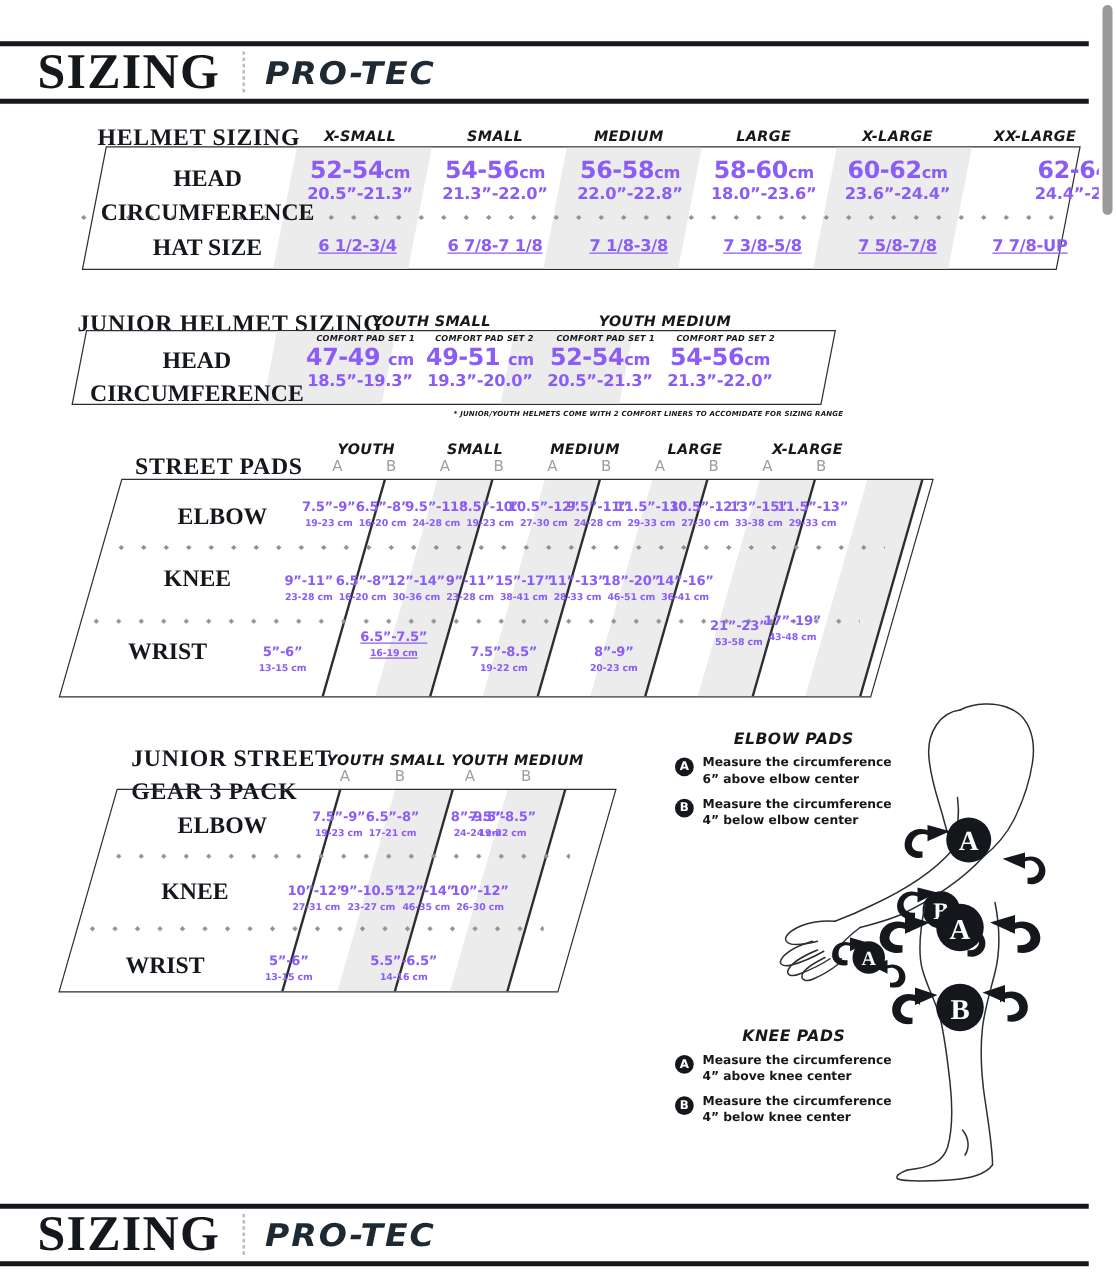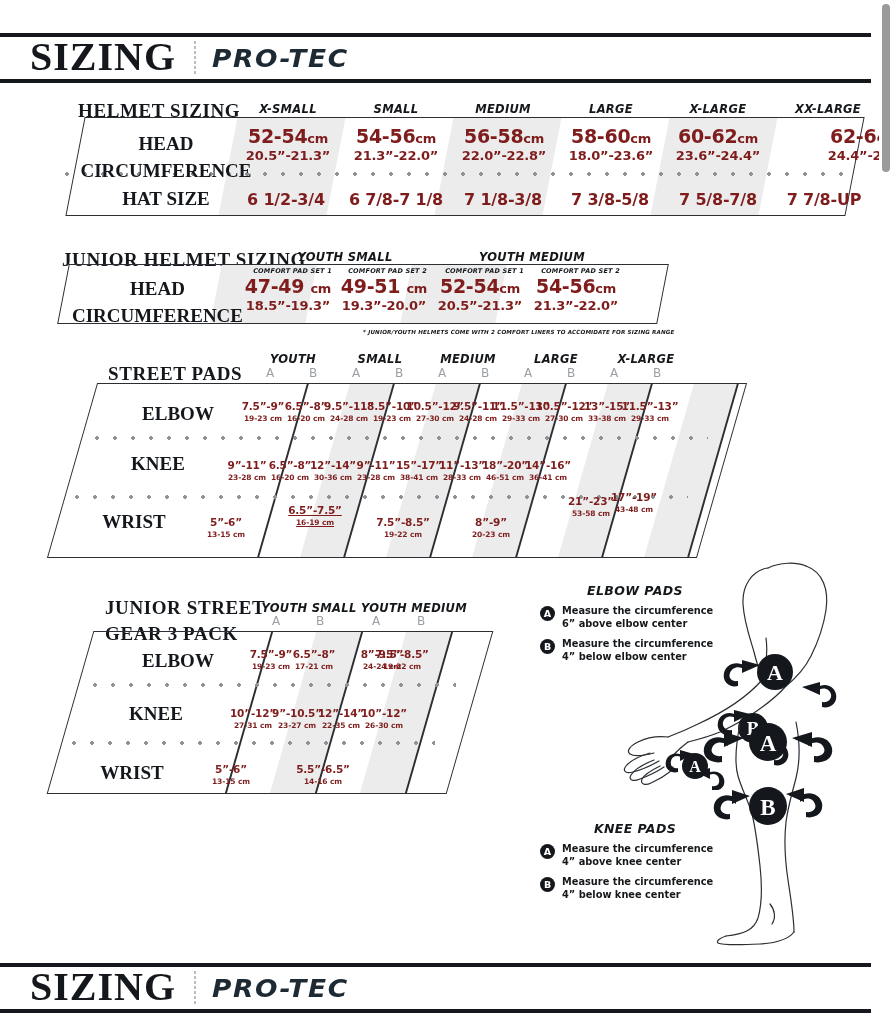--- a/index.html
+++ b/index.html
@@ -110,28 +110,28 @@
   }
   .rowlabel {
     position:absolute;
     font-family:"Liberation Serif", serif;
     font-weight:700; color:#14181c;
     text-align:center; white-space:nowrap;
   }
   .cell {
     position:absolute; text-align:center;
     font-family:"DejaVu Sans", sans-serif;
-    color:#7f1d1d;
+    color:#8b5cf6;
   }
   .cell .big {
     display:block; font-weight:700; font-size:19px; letter-spacing:-0.3px; line-height:1.05;
   }
   .cell .big .u { font-size:13px; font-weight:700; }
   .cell .sub { display:block; font-weight:700; font-size:13px; line-height:1.35; letter-spacing:-0.2px; }
-  .cell .hat { display:block; font-weight:700; font-size:16px; letter-spacing:-0.2px; }
+  .cell .hat { display:block; font-weight:700; font-size:13px; letter-spacing:-0.2px;text-decoration:underline; }
   .cell .in { display:block; font-weight:700; font-size:10.5px; line-height:1.2; letter-spacing:-0.2px; }
   .cell .cm { display:block; font-weight:700; font-size:7.5px; line-height:1.5; letter-spacing:-0.1px; }
 
   .footnote {
     position:absolute;
     font-family:"DejaVu Sans", sans-serif;
     font-style:italic; font-weight:700;
     font-size:5.6px; letter-spacing:0.15px;
     color:#15181b; white-space:nowrap; text-align:right;
   }
@@ -475,21 +475,21 @@
     <div class="cell" style="left:224px; top:707px; width:58px;">
         <span class="in">10”-12”</span>
         <span class="cm">27-31 cm</span>
       </div>
     <div class="cell" style="left:267px; top:707px; width:60px;">
         <span class="in">9”-10.5”</span>
         <span class="cm">23-27 cm</span>
       </div>
     <div class="cell" style="left:312px; top:707px; width:58px;">
         <span class="in">12”-14”</span>
-        <span class="cm">22-35 cm</span>
+        <span class="cm">46-35 cm</span>
       </div>
     <div class="cell" style="left:355px; top:707px; width:58px;">
         <span class="in">10”-12”</span>
         <span class="cm">26-30 cm</span>
       </div>
 
     <div class="cell" style="left:200px; top:763px; width:62px;">
         <span class="in">5”-6”</span>
         <span class="cm">13-15 cm</span>
       </div>

